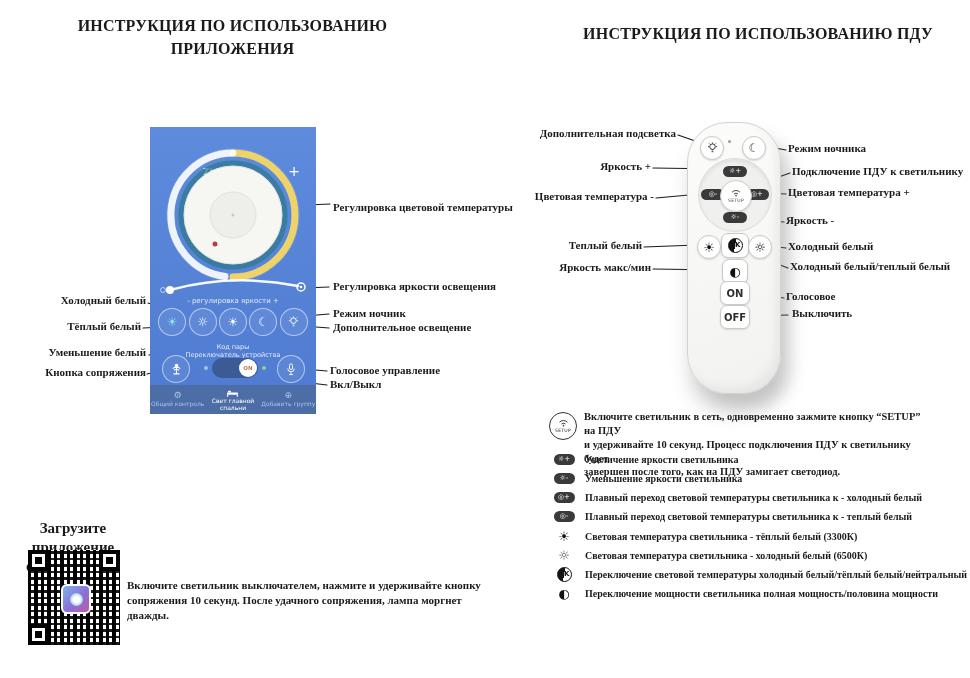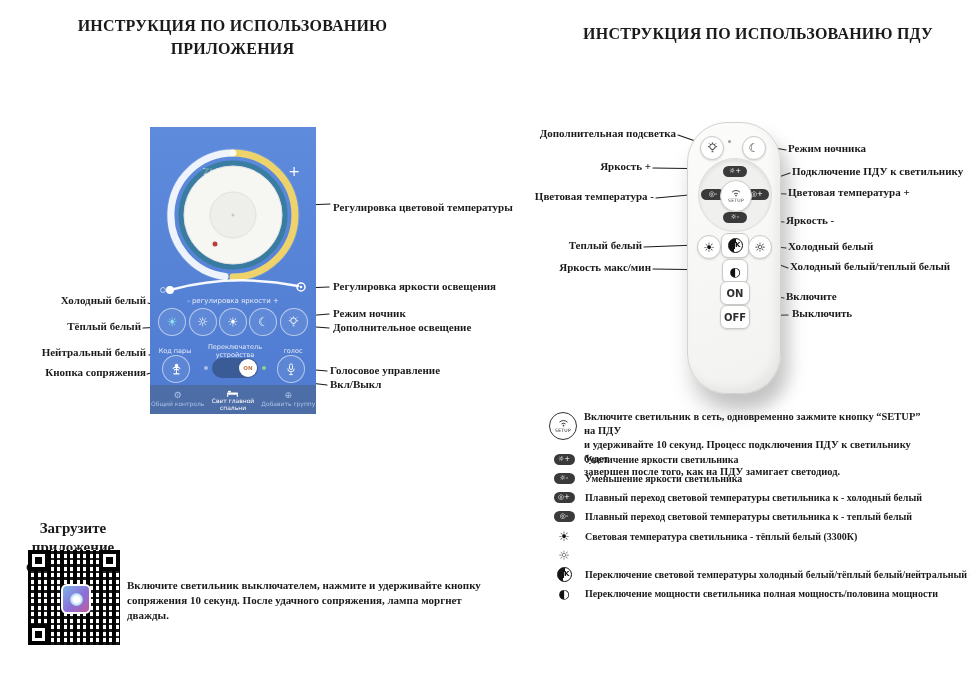--- a/index.html
+++ b/index.html
@@ -22,21 +22,21 @@
   .dial-svg{position:absolute;left:13px;top:18px;}
   .slider-wrap{position:absolute;left:8px;top:150px;width:150px;}
   .slider-label{margin-top:-2px;text-align:center;color:rgba(255,255,255,.85);
                 font-size:7px;font-family:"DejaVu Sans",sans-serif;}
   .mode-row{position:absolute;left:0;right:0;top:181px;display:flex;justify-content:space-around;
             padding:0 7px;}
   .cbtn{width:26px;height:26px;border-radius:50%;border:1px solid rgba(255,255,255,.55);
         background:rgba(255,255,255,.07);display:flex;align-items:center;justify-content:center;
         color:#fff;font-size:12px;line-height:1;}
   .ctrl-labels{position:absolute;left:0;right:0;top:216px;display:flex;align-items:center;
-               color:rgba(255,255,255,.85);font-size:6.5px;font-family:"DejaVu Sans",sans-serif;}
+               color:rgba(255,255,255,.85);font-size:6.5px;font-family:"DejaVu Sans",sans-serif;flex-direction:column;}
   .ctrl-labels span:nth-child(1){width:50px;text-align:center;}
   .ctrl-labels span:nth-child(2){flex:1;text-align:center;}
   .ctrl-labels span:nth-child(3){width:46px;text-align:center;}
   .pair-btn{position:absolute;left:12px;top:228px;}
   .mic-btn{position:absolute;left:127px;top:228px;}
   .toggle{position:absolute;left:62px;top:231px;width:46px;height:20px;border-radius:10px;
           background:#3a5b96;}
   .knob{position:absolute;right:1px;top:1px;width:18px;height:18px;border-radius:50%;background:#fff;
         display:flex;align-items:center;justify-content:center;font-size:5.5px;color:#c07a4a;
         font-family:"DejaVu Sans",sans-serif;font-weight:bold;}
@@ -235,21 +235,21 @@
       </div>
       <div class="tab">
         <span class="ticon glyph">⊕</span>
         <span>Добавить группу</span>
       </div>
     </div>
   </div>
 
   <div class="callout r" style="left:28px;top:294px;width:118px;">Холодный белый</div>
   <div class="callout r" style="left:23px;top:320px;width:118px;">Тёплый белый</div>
-  <div class="callout r" style="left:28px;top:346px;width:118px;">Нейтральный белый</div>
+  <div class="callout r" style="left:28px;top:346px;width:118px;">Уменьшение белый</div>
   <div class="callout r" style="left:28px;top:366px;width:118px;text-align:right;">Кнопка сопряжения</div>
   <div class="callout" style="left:333px;top:201px;">Регулировка цветовой температуры</div>
   <div class="callout" style="left:333px;top:280px;">Регулировка яркости освещения</div>
   <div class="callout" style="left:333px;top:307px;">Режим ночник</div>
   <div class="callout" style="left:333px;top:321px;">Дополнительное освещение</div>
   <div class="callout" style="left:330px;top:364px;">Голосовое управление</div>
   <div class="callout" style="left:330px;top:378px;">Вкл/Выкл</div>
 
   <div class="remote">
     <div class="led"></div>
@@ -305,21 +305,21 @@
   <div class="callout r" style="left:494px;top:190px;width:160px;">Цветовая температура -</div>
   <div class="callout r" style="left:482px;top:239px;width:160px;">Теплый белый</div>
   <div class="callout r" style="left:491px;top:261px;width:160px;">Яркость макс/мин</div>
 
   <div class="callout" style="left:788px;top:142px;">Режим ночника</div>
   <div class="callout" style="left:792px;top:165px;">Подключение ПДУ к светильнику</div>
   <div class="callout" style="left:788px;top:186px;">Цветовая температура +</div>
   <div class="callout" style="left:786px;top:214px;">Яркость -</div>
   <div class="callout" style="left:788px;top:240px;">Холодный белый</div>
   <div class="callout" style="left:790px;top:260px;">Холодный белый/теплый белый</div>
-  <div class="callout" style="left:786px;top:290px;">Включите</div>
+  <div class="callout" style="left:786px;top:290px;">Голосовое</div>
   <div class="callout" style="left:792px;top:307px;">Выключить</div>
 
   <div class="setup-icon">
     <svg width="13" height="8" viewBox="0 0 14 10">
       <g stroke="#333" stroke-width="1.2" fill="none">
         <path d="M2,4 a7,7 0 0 1 10,0 M4.5,6.2 a4,4 0 0 1 5,0"></path>
           <circle cx="7" cy="8.3" r="1" fill="#333" stroke="none"></circle>
       </g>
     </svg>
     <span class="setup-txt" style="color:#222;">SETUP</span>
@@ -355,20 +355,21 @@
   <div class="legend-row" style="top:529px;">
     <span class="legend-ic">
         <span class="glyph big">☀</span>
       </span>
     <span class="legend-tx">Световая температура светильника - тёплый белый (3300К)</span>
   </div>
   <div class="legend-row" style="top:548px;">
     <span class="legend-ic">
         <span class="glyph big" style="color:#555;">☼</span>
       </span>
+    <span class="legend-tx">Световая температура светильника - холодный белый (6500К)</span>
   </div>
   <div class="legend-row" style="top:567px;">
     <span class="legend-ic">
         <span class="halfk">
           <i>K</i>
         </span>
       </span>
     <span class="legend-tx">Переключение световой температуры холодный белый/тёплый белый/нейтральный белый</span>
   </div>
   <div class="legend-row" style="top:586px;">

